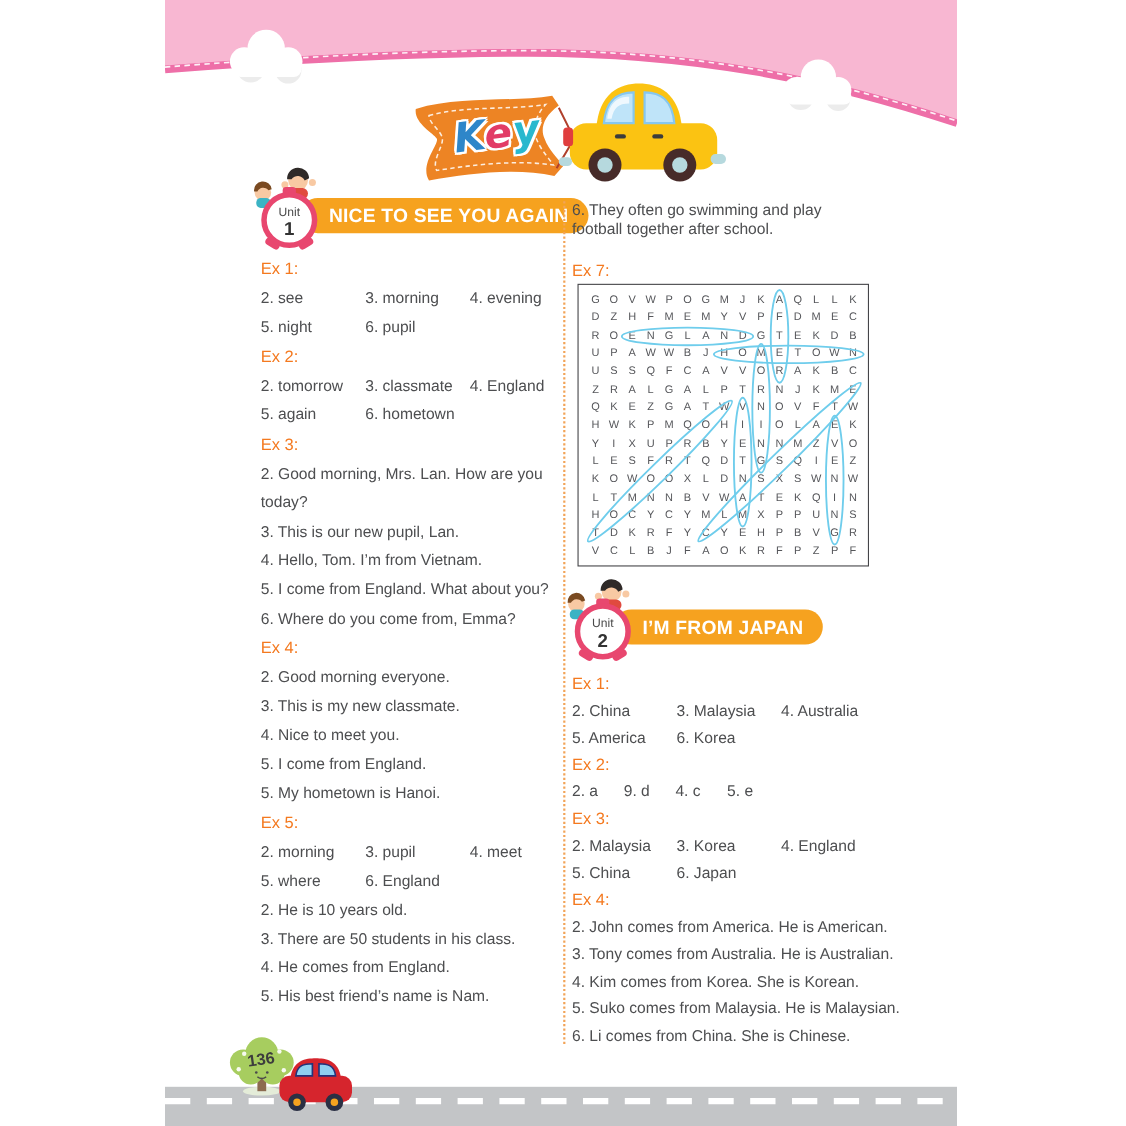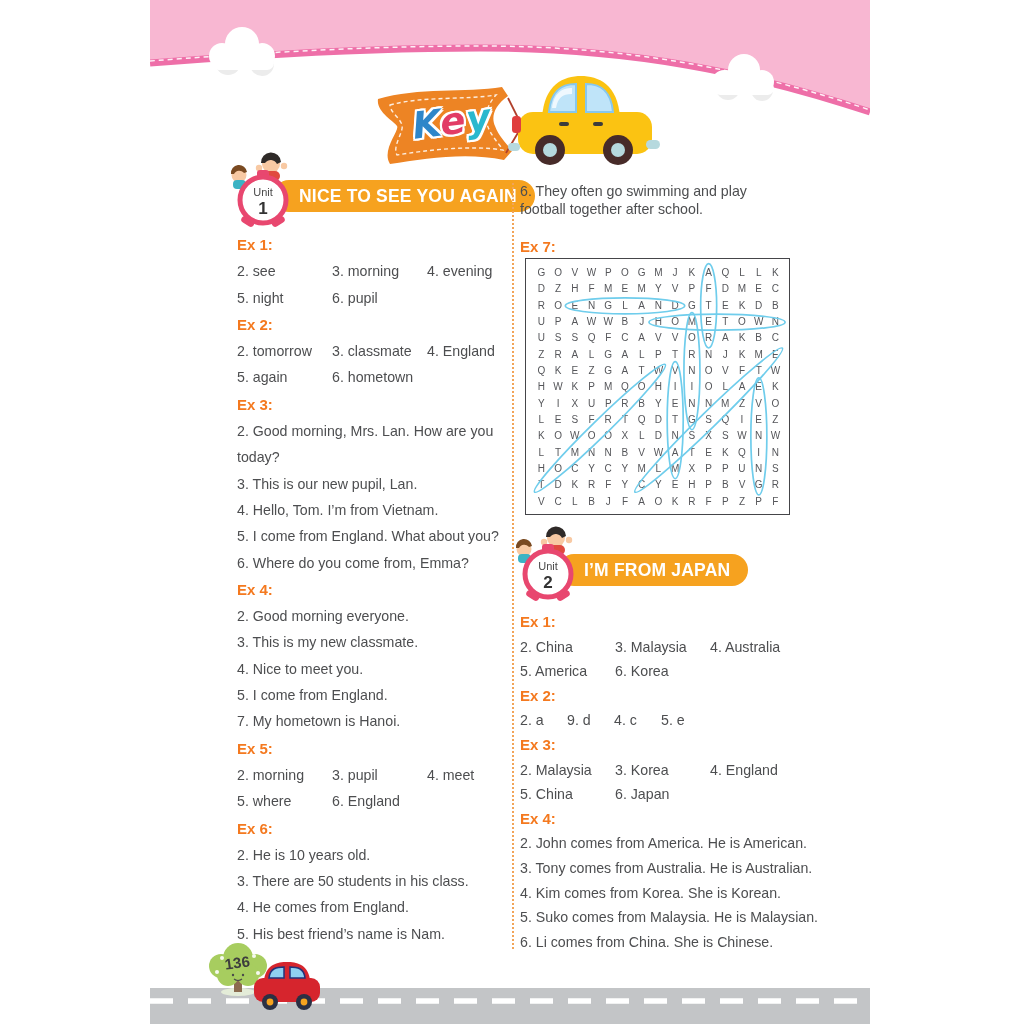--- a/index.html
+++ b/index.html
@@ -15,21 +15,21 @@
   .unit-pill{display:inline-block;margin:14px 0 0 40px;height:32px;line-height:32px;
     padding:0 18px 0 26px;border-radius:17px;background:#f6a21f;color:#fff;
     font-weight:bold;font-size:17.5px;letter-spacing:.2px;white-space:nowrap;}
   .badge-art{position:absolute;left:0;top:2px;}
   .kids-art{position:absolute;left:-8px;top:-15px;}
   
   .col{position:absolute;color:#4d4e50;font-size:14.2px;}
   .col-left{left:87px;top:231px;width:276px;line-height:26.3px;}
   .col-right-top{left:370px;top:183px;width:262px;line-height:17.5px;}
   .col-right-bottom{left:370px;top:610px;width:326px;line-height:24.6px;}
-  .ex-label{color:#f4791f;font-weight:bold;font-size:15px;}
+  .ex-label{color:#f4791f;font-weight:normal;font-size:15px;}
   .col-left .ex-label{margin-top:1px;}
   .ex-row{display:grid;grid-template-columns:95px 95px auto;}
   .ex-row.cols4{grid-template-columns:47px 47px 47px auto;}
   .ex-line{white-space:normal;}
   .divider{position:absolute;left:362px;top:183px;height:766px;width:0;
     border-left:2px dotted #f2a458;}
   
   .wordsearch{position:absolute;left:375px;top:258px;width:265px;height:257px;
     border:1px solid #454549;box-sizing:border-box;background:#fff;}
   .ws-cells{position:absolute;left:7px;top:6px;}
@@ -146,33 +146,32 @@
       <div class="ex-line">2. Good morning, Mrs. Lan. How are you today?</div>
       <div class="ex-line">3. This is our new pupil, Lan.</div>
       <div class="ex-line">4. Hello, Tom. I’m from Vietnam.</div>
       <div class="ex-line">5. I come from England. What about you?</div>
       <div class="ex-line">6. Where do you come from, Emma?</div>
       <div class="ex-label">Ex 4:</div>
       <div class="ex-line">2. Good morning everyone.</div>
       <div class="ex-line">3. This is my new classmate.</div>
       <div class="ex-line">4. Nice to meet you.</div>
       <div class="ex-line">5. I come from England.</div>
-      <div class="ex-line">7. My hometown is Hanoi.</div>
+      <div class="ex-line">5. My hometown is Hanoi.</div>
       <div class="ex-label">Ex 5:</div>
       <div class="ex-row">
         <span class="ex-cell">2. morning</span>
         <span class="ex-cell">3. pupil</span>
         <span class="ex-cell">4. meet</span>
       </div>
       <div class="ex-row">
         <span class="ex-cell">5. where</span>
         <span class="ex-cell">6. England</span>
         <span class="ex-cell"></span>
       </div>
-      <div class="ex-label">Ex 6:</div>
       <div class="ex-line">2. He is 10 years old.</div>
       <div class="ex-line">3. There are 50 students in his class.</div>
       <div class="ex-line">4. He comes from England.</div>
       <div class="ex-line">5. His best friend’s name is Nam.</div>
     </div>
 
   <div class="divider"></div>
 
   <div class="col col-right-top">
     <div class="ex-line">6. They often go swimming and play football together after school.</div>

